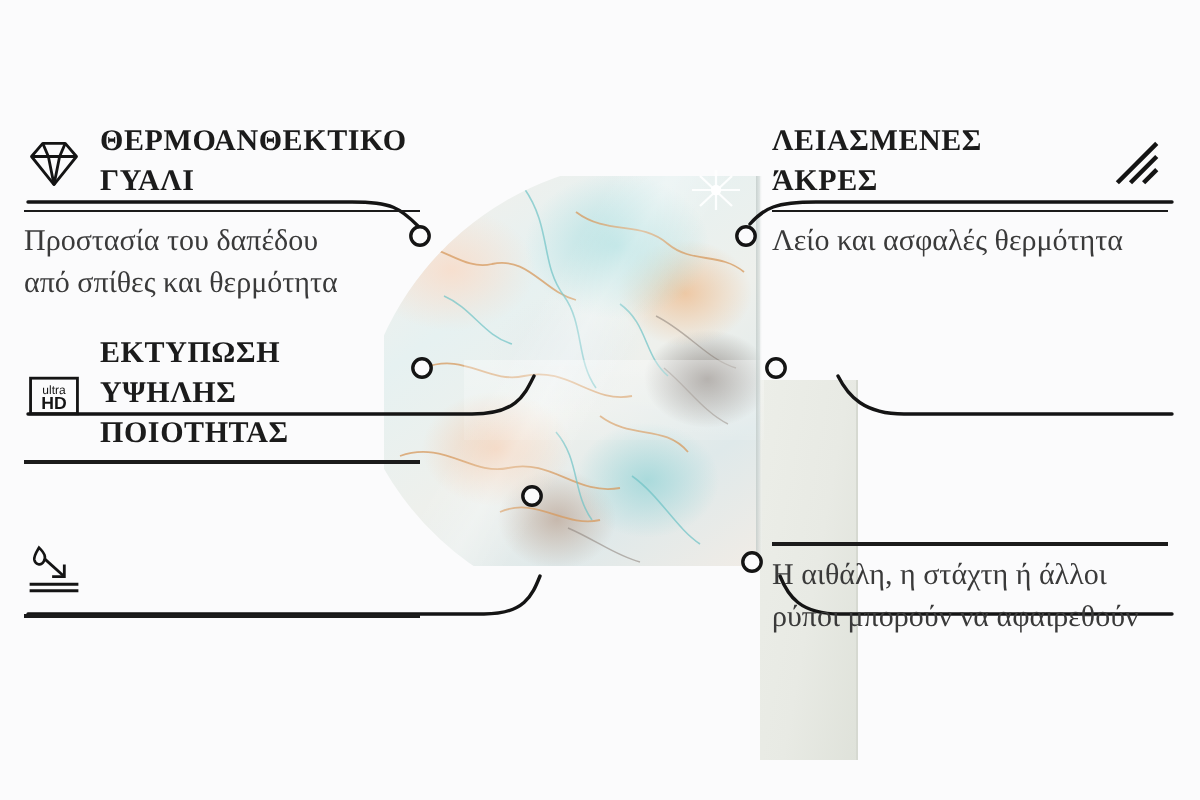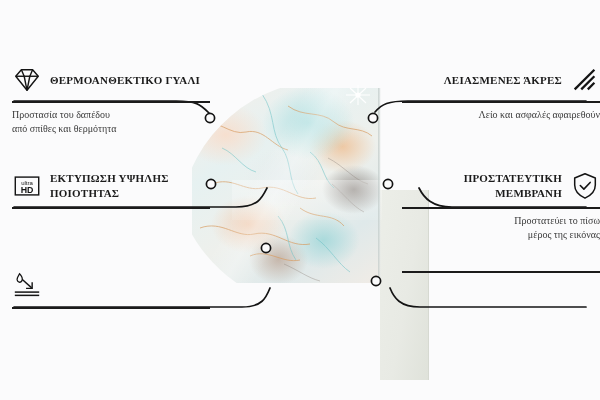--- a/index.html
+++ b/index.html
@@ -49,30 +49,30 @@
     position:absolute;left:198px;top:-2px;width:3px;height:196px;
     background:linear-gradient(90deg,rgba(190,200,198,.75),rgba(255,255,255,.2));
   }
 
   
   #links{position:absolute;left:0;top:0;width:600px;height:400px;}
 
   
   .feat{position:absolute;width:198px;}
   .feat.left{left:12px;text-align:left;}
-  .feat.right{right:0;text-align:right;}
+  .feat.right{right:16px;text-align:left;}
   .head{display:flex;align-items:center;gap:8px;min-height:36px;}
   .feat.right .head{flex-direction:row-reverse;}
   .ico{width:30px;height:30px;flex:0 0 30px;display:block;}
   .title{
-    font-size:11px;font-weight:700;letter-spacing:.02em;
+    font-size:15px;font-weight:700;letter-spacing:.02em;
     color:#1b1b1b;line-height:1.32;text-transform:uppercase;
   }
   .rule{height:1.5px;background:#1b1b1b;margin:3px 0 5px;}
-  .sub{font-size:10px;line-height:1.42;color:#3a3a3a;}
+  .sub{font-size:15px;line-height:1.42;color:#3a3a3a;}
 
   .f1{top:62px;}
   .f2{top:168px;}
   .f3{top:268px;}
 </style>
 </head>
 <body>
 
 <div id="stage">
 
@@ -188,32 +188,22 @@
       <svg class="ico" viewBox="0 0 32 32">
         <g stroke="#141414" stroke-width="2.4" stroke-linecap="butt">
           <line x1="5" y1="26" x2="26" y2="5"></line>
           <line x1="12" y1="26" x2="26" y2="12"></line>
           <line x1="19" y1="26" x2="26" y2="19"></line>
         </g>
       </svg>
       <div class="title">ΛΕΙΑΣΜΕΝΕΣ ΆΚΡΕΣ</div>
     </div>
     <div class="rule"></div>
-    <div class="sub">Λείο και ασφαλές αφαιρεθούν</div>
-  </div>
-
-  <div class="feat right f2">
-    <div class="head">
-      <svg class="ico" viewBox="0 0 32 32">
-        <path d="M16 3 L27 7.5 V15 C27 22 21.5 26.5 16 29 C10.5 26.5 5 22 5 15 V7.5 Z" fill="none" stroke="#141414" stroke-width="1.6" stroke-linejoin="round"></path>
-        <path d="M11 15.5 L14.8 19.3 L21.5 12.2" fill="none" stroke="#141414" stroke-width="1.7" stroke-linecap="round" stroke-linejoin="round"></path>
-      </svg>
-      <div class="title">ΠΡΟΣΤΑΤΕΥΤΙΚΗ ΜΕΜΒΡΑΝΗ</div>
-    </div>
-    <div class="rule"></div>
-    <div class="sub">Προστατεύει το πίσω<br>μέρος της εικόνας</div>
-  </div>
+    <div class="sub">Λείο και ασφαλές θερμότητα</div>
+  </div>
+
 
   <div class="feat right f3">
     <div class="rule"></div>
+    <div class="sub">Η αιθάλη, η στάχτη ή άλλοι<br>ρύποι μπορούν να αφαιρεθούν</div>
   </div>
 
 </div>
 
 </body></html>

